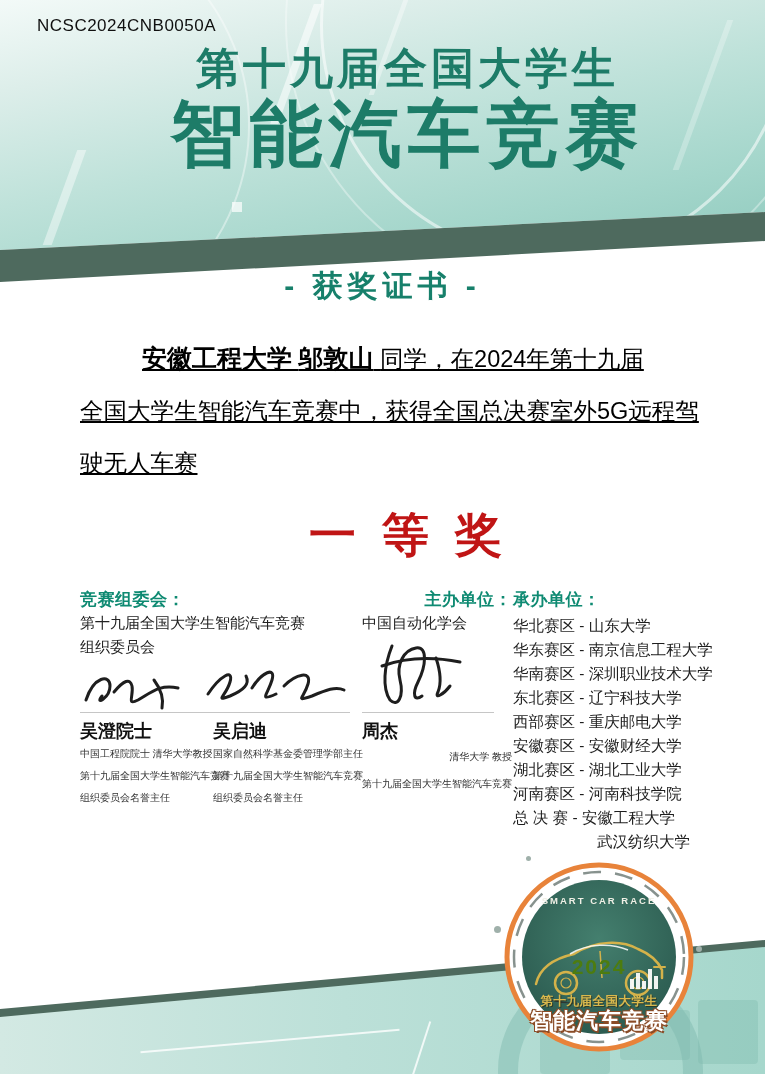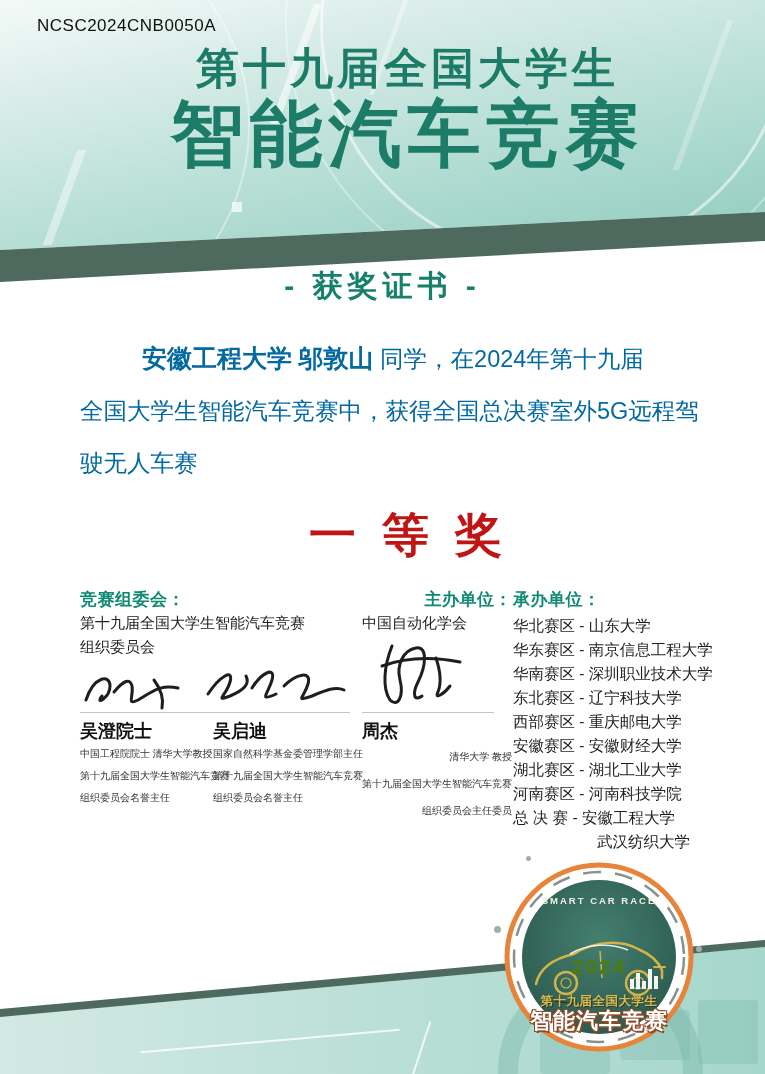--- a/index.html
+++ b/index.html
@@ -42,21 +42,21 @@
     position:absolute; left:50px; right:0; top:86px; text-align:center;
     font-size:73px; font-weight:bold; letter-spacing:6px; color:#1d7c68;
   }
   
   .award-header {
     position:absolute; left:0; right:0; top:266px; text-align:center;
     font-size:30px; font-weight:bold; letter-spacing:5px; color:#17806b;
   }
   .body-par {
     position:absolute; left:80px; top:332px; width:627px;
-    font-size:23.5px; line-height:52px; color:#0369a1; text-indent:62px;
+    font-size:23.5px; line-height:52px; color:#000000; text-indent:62px;text-decoration:underline;
   }
   .body-par .strong { font-weight:bold; font-size:25px; }
   .prize {
     position:absolute; left:46px; right:0; top:504px; text-align:center;
     font-family:"DejaVu Serif", serif; font-weight:bold;
     font-size:47px; color:#c01515; letter-spacing:26px; padding-left:26px;
   }
   
   .col { position:absolute; top:588px; }
   .col-committee { left:80px;  width:275px; height:250px;font-family:Liberation Serif, serif; }
@@ -185,21 +185,20 @@
       <path d="M8 30 C30 22 56 20 86 26"></path>
       <path d="M62 22 C66 34 68 46 64 56 C60 64 70 58 76 50"></path>
     </svg>
 
     <div class="divider" style="left:0;top:124px;width:132px;"></div>
 
     <div class="signer-name" style="left:0;top:131px;">周杰</div>
     <div class="signer-titles" style="left:0;top:155px;">
       <span>清华大学 教授</span>
       <span>第十九届全国大学生智能汽车竞赛</span>
-      <span>组织委员会主任委员</span>
     </div>
   </div>
 
   <div class="col col-hosts">
     <div class="col-heading">承办单位：</div>
     <div class="hosts-list">
       <span>华北赛区 - 山东大学</span>
       <span>华东赛区 - 南京信息工程大学</span>
       <span>华南赛区 - 深圳职业技术大学</span>
       <span>东北赛区 - 辽宁科技大学</span>

